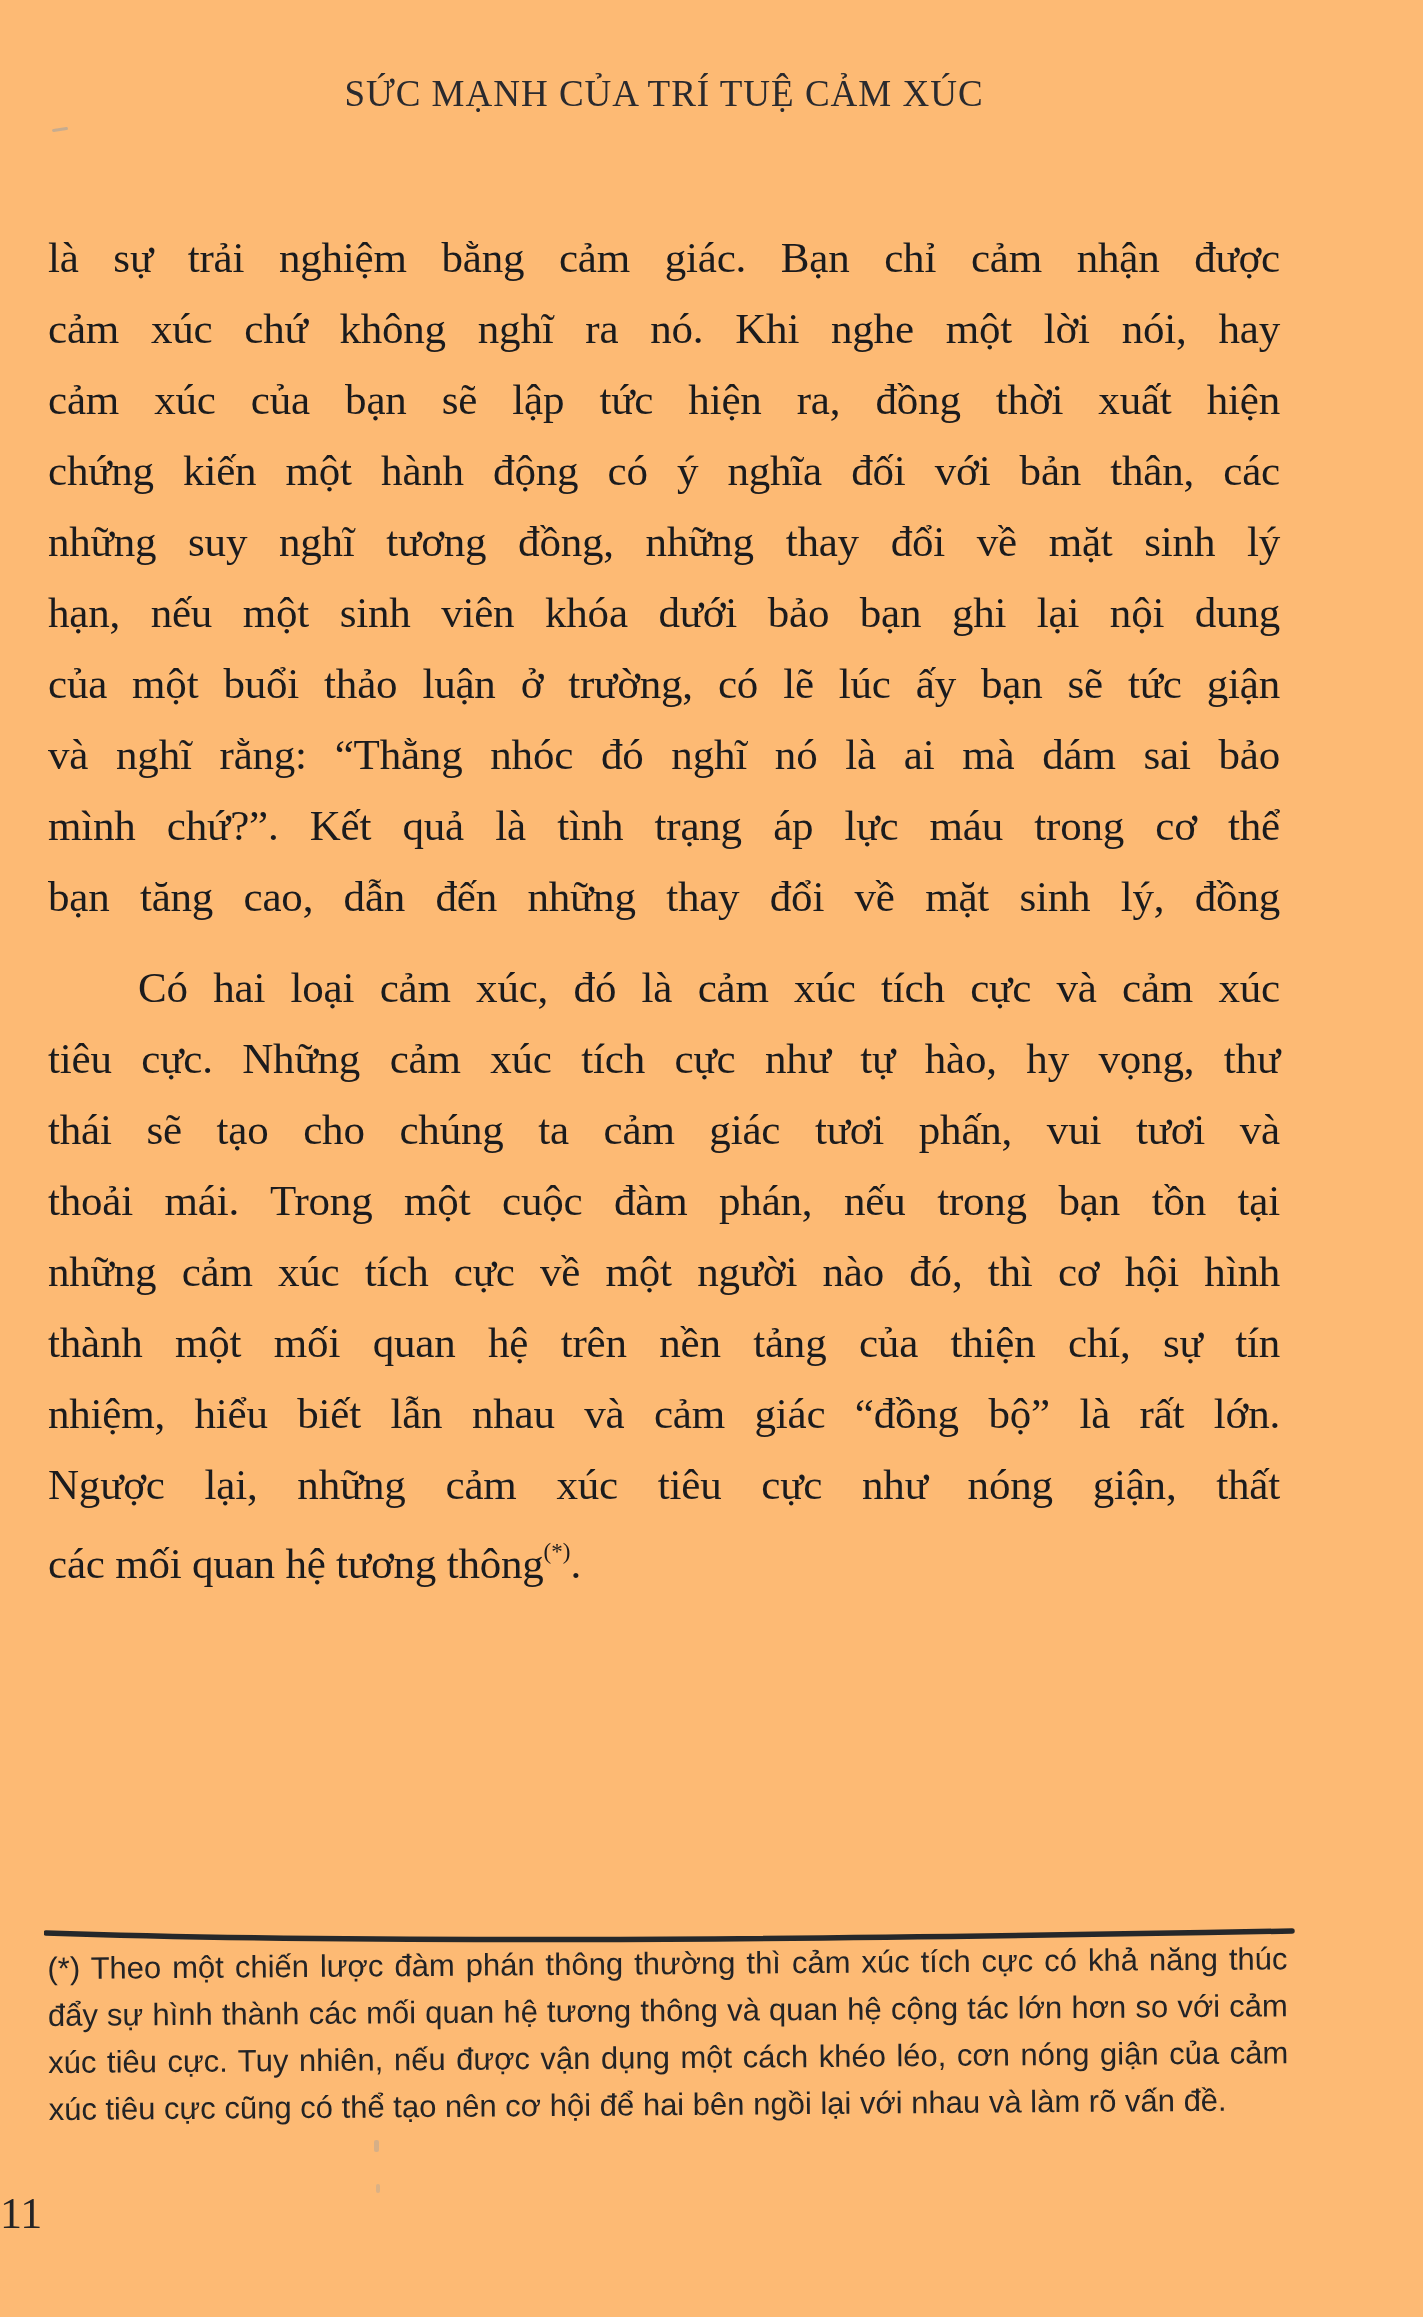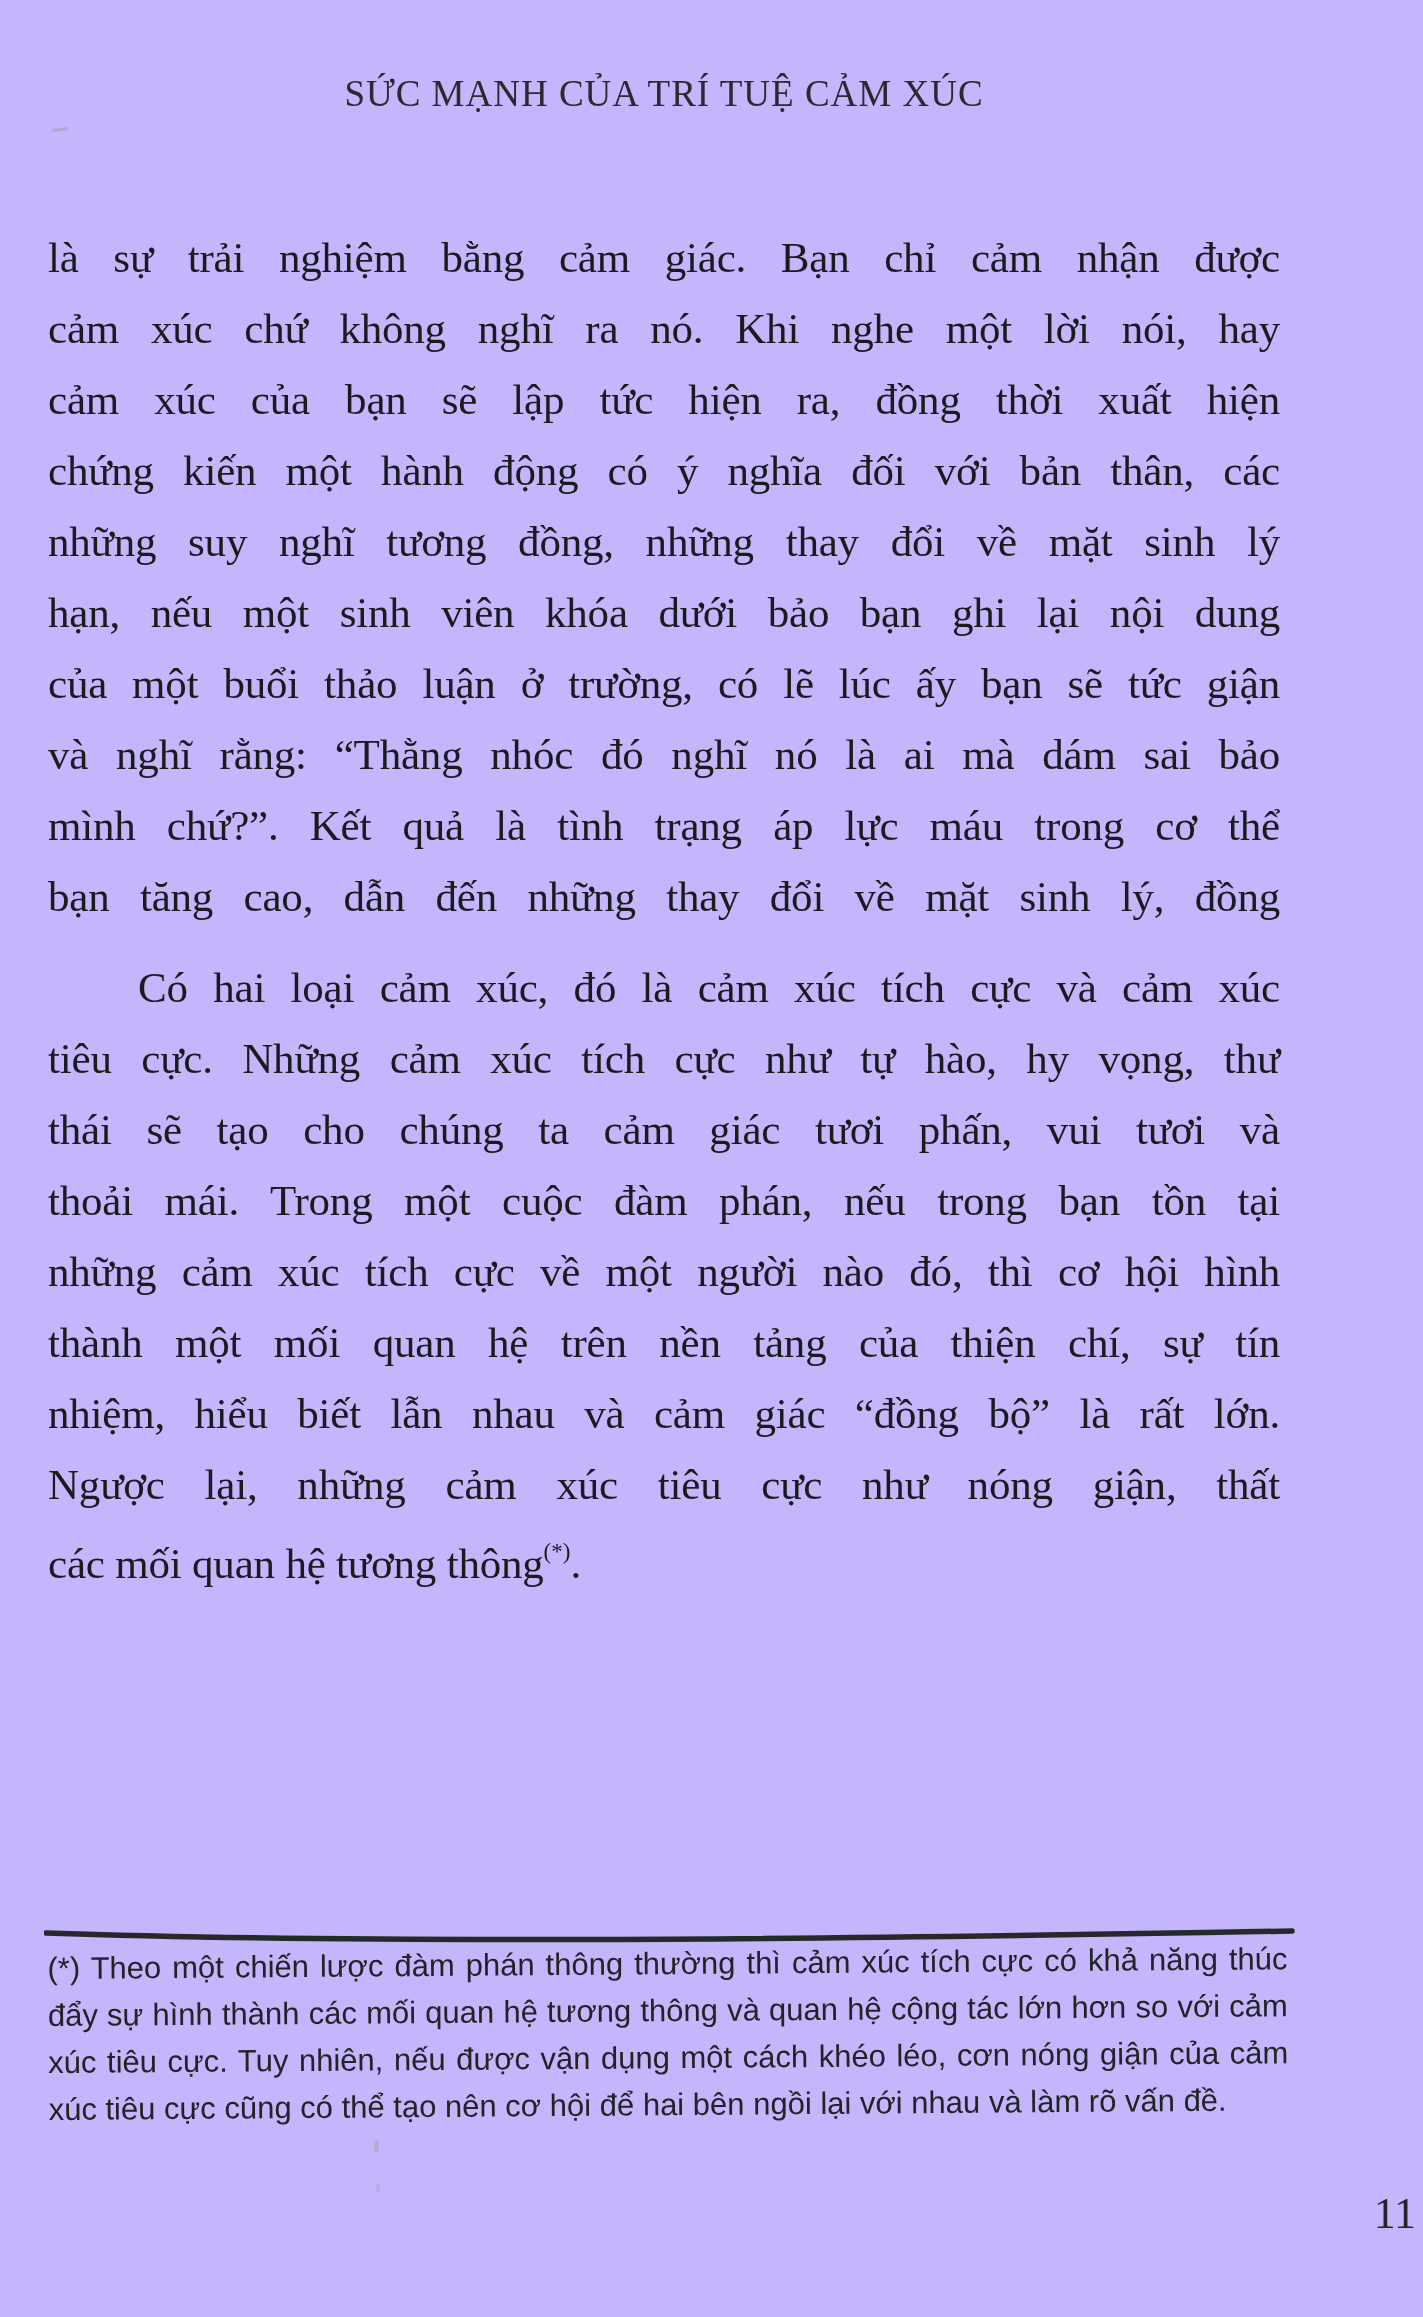--- a/index.html
+++ b/index.html
@@ -4,21 +4,21 @@
 <style>
   html, body {
     margin: 0;
     padding: 0;
     background: #ffffff;
   }
   .page {
     position: relative;
     width: 1423px;
     height: 2317px;
-    background: #c4b5fd;
+    background: #fdba74;
     overflow: hidden;
     font-family: "Liberation Serif", "DejaVu Serif", serif;
     color: #1e1e20;
   }
   .running-header {
     position: absolute;
     left: 48px;
     top: 72px;
     width: 1232px;
     text-align: center;
@@ -70,24 +70,23 @@
     color: #232325;
     transform: rotate(-0.45deg);
     transform-origin: left center;
   }
   .fn-ln { height: 47px; }
   .page-number {
     position: absolute;
     left: 0;
     top: 2188px;
     width: 1380px;
-    text-align: right;
+    text-align: left;
     font-size: 44px;
     color: #242426;
-    padding-left: 36px;
   }
   .artifact {
     position: absolute;
     background: #9aa0a6;
     border-radius: 2px;
   }
   .artifact.a1 { left: 52px;  top: 128px;  width: 16px; height: 3px;  opacity: .55; transform: rotate(-8deg); }
   .artifact.a2 { left: 374px; top: 2140px; width: 5px;  height: 12px; opacity: .40; }
   .artifact.a3 { left: 376px; top: 2184px; width: 4px;  height: 9px;  opacity: .35; }
 </style>

